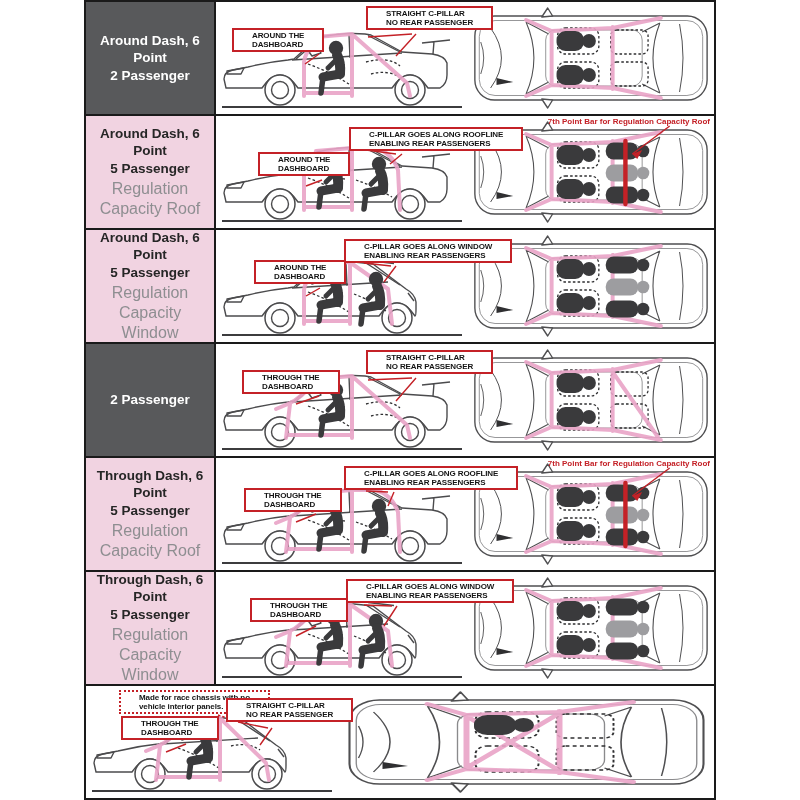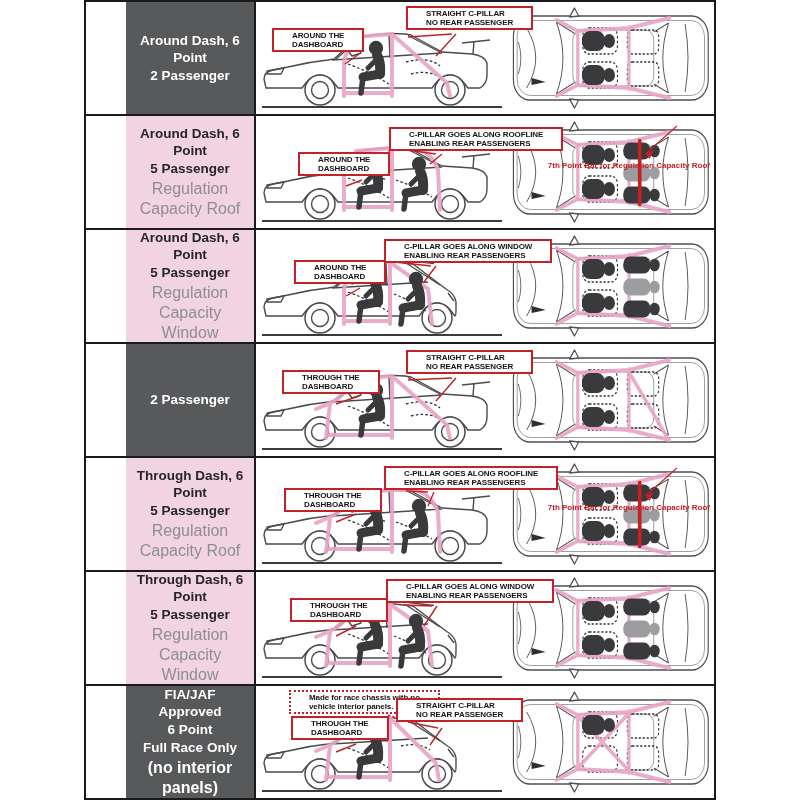--- a/index.html
+++ b/index.html
@@ -3,40 +3,40 @@
 <meta charset="utf-8">
 <style>
   html,body{margin:0;padding:0;background:#fff;width:800px;height:800px;
     font-family:"Liberation Sans", sans-serif;}
   #table{position:absolute;left:84px;top:0;width:632px;height:800px;
     border:2px solid #1a1a1a;box-sizing:border-box;display:flex;flex-direction:column;background:#fff;}
   .row{flex:1;display:flex;border-bottom:2px solid #1a1a1a;background:#fff;min-height:0;}
   .row:last-child{border-bottom:none;}
   .label{width:130px;flex:0 0 130px;border-right:2px solid #1a1a1a;box-sizing:border-box;
     display:flex;flex-direction:column;justify-content:center;align-items:center;
-    text-align:center;padding:4px 6px;margin-left:40px;}
+    text-align:center;padding:4px 6px;}
   .label.dark{background:#58595B;color:#ffffff;}
   .label.pink{background:#F1D3E1;color:#262626;}
   .t{font-weight:bold;font-size:13.5px;line-height:1.3;}
   .t:empty{display:none;}
   .sub{font-size:16px;line-height:1.25;margin-top:2px;}
   .sub:empty{display:none;}
   .pink .sub{color:#8E8E91;}
   .dark .sub{color:#ffffff;font-weight:bold;}
   .art{flex:1;display:flex;position:relative;min-width:0;}
   .side{width:250px;flex:0 0 250px;position:relative;}
   .top{flex:1;position:relative;}
   svg.fill{position:absolute;inset:0;width:100%;height:100%;display:block;overflow:visible;}
   .co{position:absolute;background:#fff;border:2px solid #C42127;padding:1px 18px;
     font-size:8px;font-weight:bold;line-height:1.15;letter-spacing:-0.1px;color:#141414;
     white-space:nowrap;z-index:3;}
   .co span{display:block;}
   .co.note{border-style:dotted;font-weight:600;}
   .ann{position:absolute;top:1px;right:4px;font-size:8px;font-weight:bold;color:#C42127;
-    z-index:3;white-space:nowrap;margin-top:44px;}
+    z-index:3;white-space:nowrap;}
   .ann:empty{display:none;}
   
   .cage{stroke:#E9A3C6;stroke-width:4;fill:none;stroke-linecap:round;stroke-linejoin:round;opacity:.9;}
   .redbar{stroke:#C42127;stroke-width:4.5;fill:none;stroke-linecap:round;}
   .tail{stroke:#C42127;stroke-width:1.4;fill:none;}
   .dots{stroke:#2f2f31;stroke-width:1.3;fill:none;stroke-dasharray:2.6 2.2;}
   .car *{vector-effect:none;}
 </style>
 </head>
 <body>
@@ -371,26 +371,20 @@
             <use href="#pax-top-rear" transform="translate(168,33)" style="color:#3a3a3c"></use>
             <use href="#pax-top-rear" transform="translate(168,55)" style="color:#9D9DA0"></use>
             <use href="#pax-top-rear" transform="translate(168,77)" style="color:#3a3a3c"></use>
           </g>
         </svg>
       </div>
     </div>
   </div>
 
   <div class="row">
-    <div class="label dark">
-      <div class="t">FIA/JAF Approved</div>
-      <div class="t">6 Point</div>
-      <div class="t">Full Race Only</div>
-      <div class="sub">(no interior panels)</div>
-    </div>
     <div class="art">
       <div class="side">
         <svg class="fill" viewBox="0 0 250 112" preserveAspectRatio="none">
           <g transform="translate(0,2)">
             <use href="#hatch-side"></use>
             <path class="dots" d="M92,60 Q114,68 133,80 M145,58 Q162,54 174,62"></path>
             <path class="cage" d="M100,34 Q86,52 72,58 L60,63 M74,58 L70,92 M100,33 L134,30 M134,30 L134,92 M72,89 L132,89 M135,31 L180,75 L183,92"></path>
             <use href="#pax-side" transform="translate(118,44)"></use>
             <path class="tail" d="M100,56 L80,64"></path>
             <path class="tail" d="M182,40 L152,34 M186,40 L174,57"></path>

